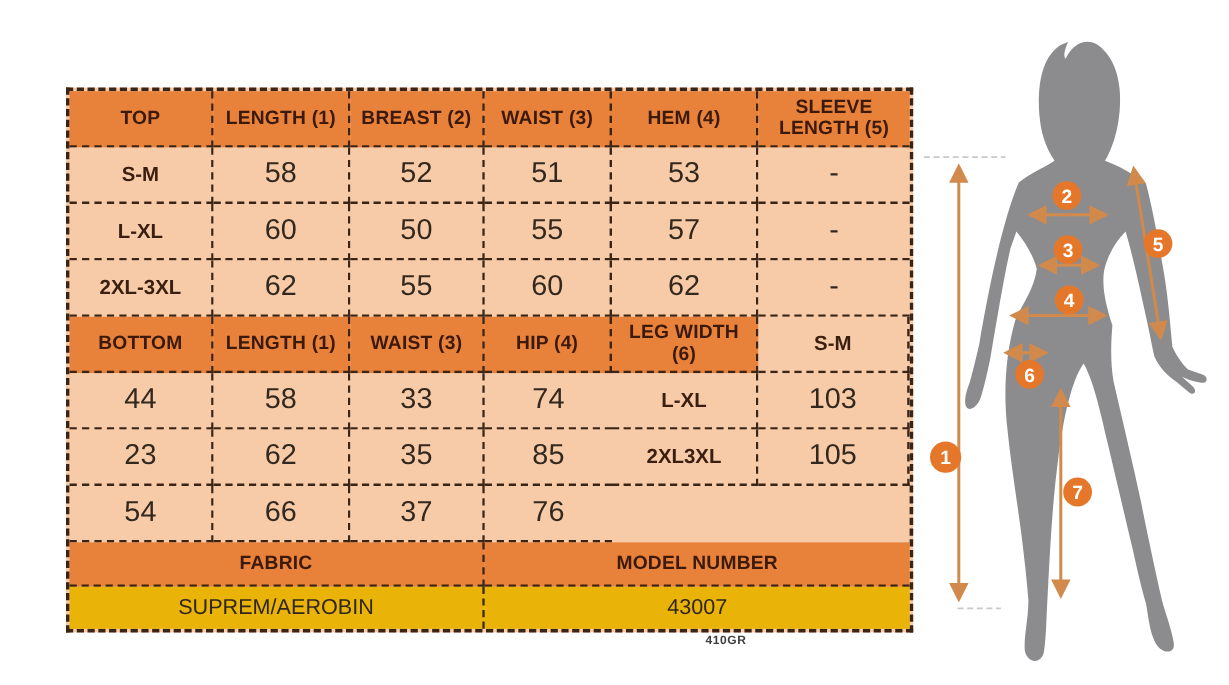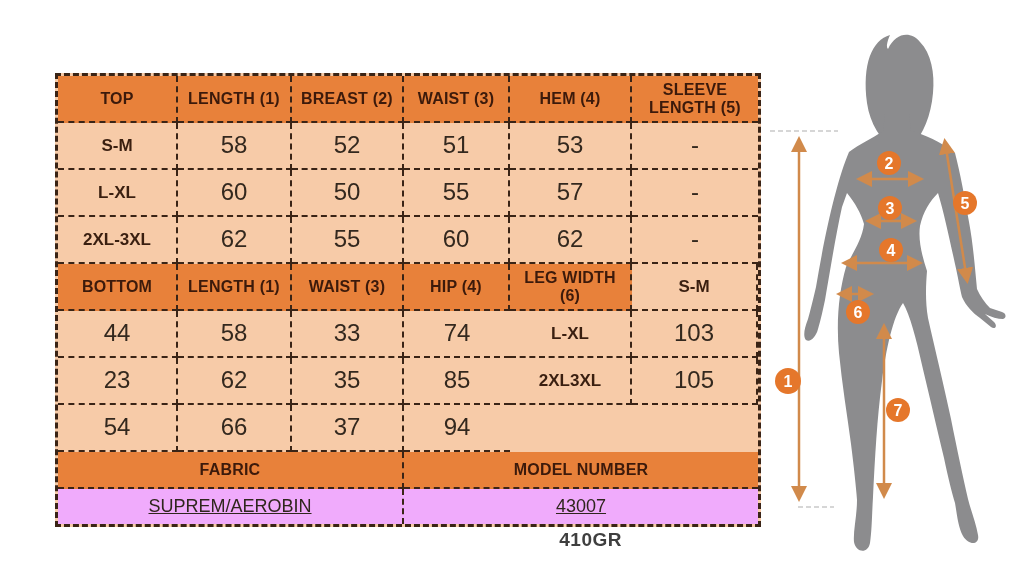--- a/index.html
+++ b/index.html
@@ -21,27 +21,27 @@
   .cell {
     display:flex; align-items:center; justify-content:center; text-align:center;
     border-right:2px dashed #3a2416; border-bottom:2px dashed #3a2416;
     padding:1px 4px; line-height:1.12;
   }
   .cell.last-col { border-right:none; }
   .cell.last-row { border-bottom:none; }
   .hdr  { background:#e8813a; color:#3c1a0b; font-weight:bold; font-size:16px; letter-spacing:.2px; }
   .val  { background:#f7cba8; color:#33281e; font-size:24px; }
   .lbl  { background:#f7cba8; color:#3a1f10; font-weight:bold; font-size:17px; }
-  .foot-val { background:#f0abfc; color:#2f261d; font-size:18px;text-decoration:underline; }
+  .foot-val { background:#eab308; color:#2f261d; font-size:18px; }
   .span3a { grid-column:1 / 4; }
   .span3b { grid-column:4 / 7; }
 
   .footnote {
     position:absolute; top:529px; right:266px;
-    font-size:19px; font-weight:bold; color:#3f3f3f; letter-spacing:.5px;
+    font-size:10px; font-weight:bold; color:#3f3f3f; letter-spacing:.5px;
   }
 
   
   .figure-wrap { position:absolute; left:768px; top:0; width:256px; height:571px; }
   .marker-num { font:bold 16px "Liberation Sans", sans-serif; fill:#ffffff; }
 </style>
 </head>
 <body>
 
 <div class="stage">
@@ -94,21 +94,21 @@
       <div class="cell val">23</div>
       <div class="cell val">62</div>
       <div class="cell val">35</div>
       <div class="cell val last-col">85</div>
 
       <div class="cell lbl">2XL3XL</div>
       <div class="cell val">105</div>
       <div class="cell val">54</div>
       <div class="cell val">66</div>
       <div class="cell val">37</div>
-      <div class="cell val last-col">94</div>
+      <div class="cell val last-col">76</div>
 
       <div class="cell hdr span3a">FABRIC</div>
       <div class="cell hdr span3b last-col">MODEL NUMBER</div>
 
       <div class="cell foot-val span3a last-row">SUPREM/AEROBIN</div>
       <div class="cell foot-val span3b last-col last-row">43007</div>
 
     </div>
   </div>
 

